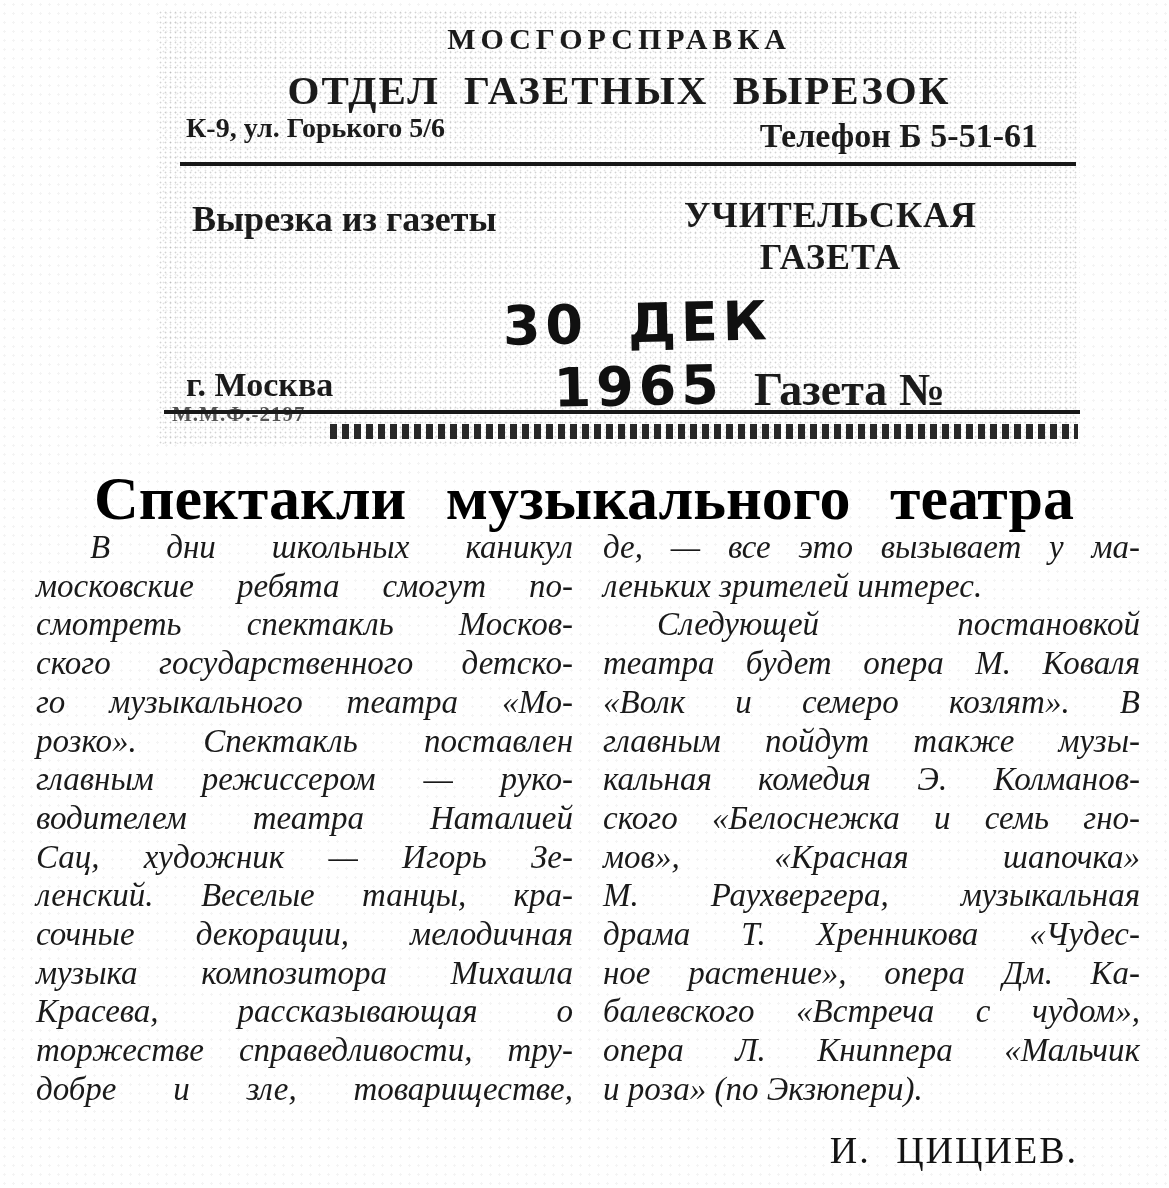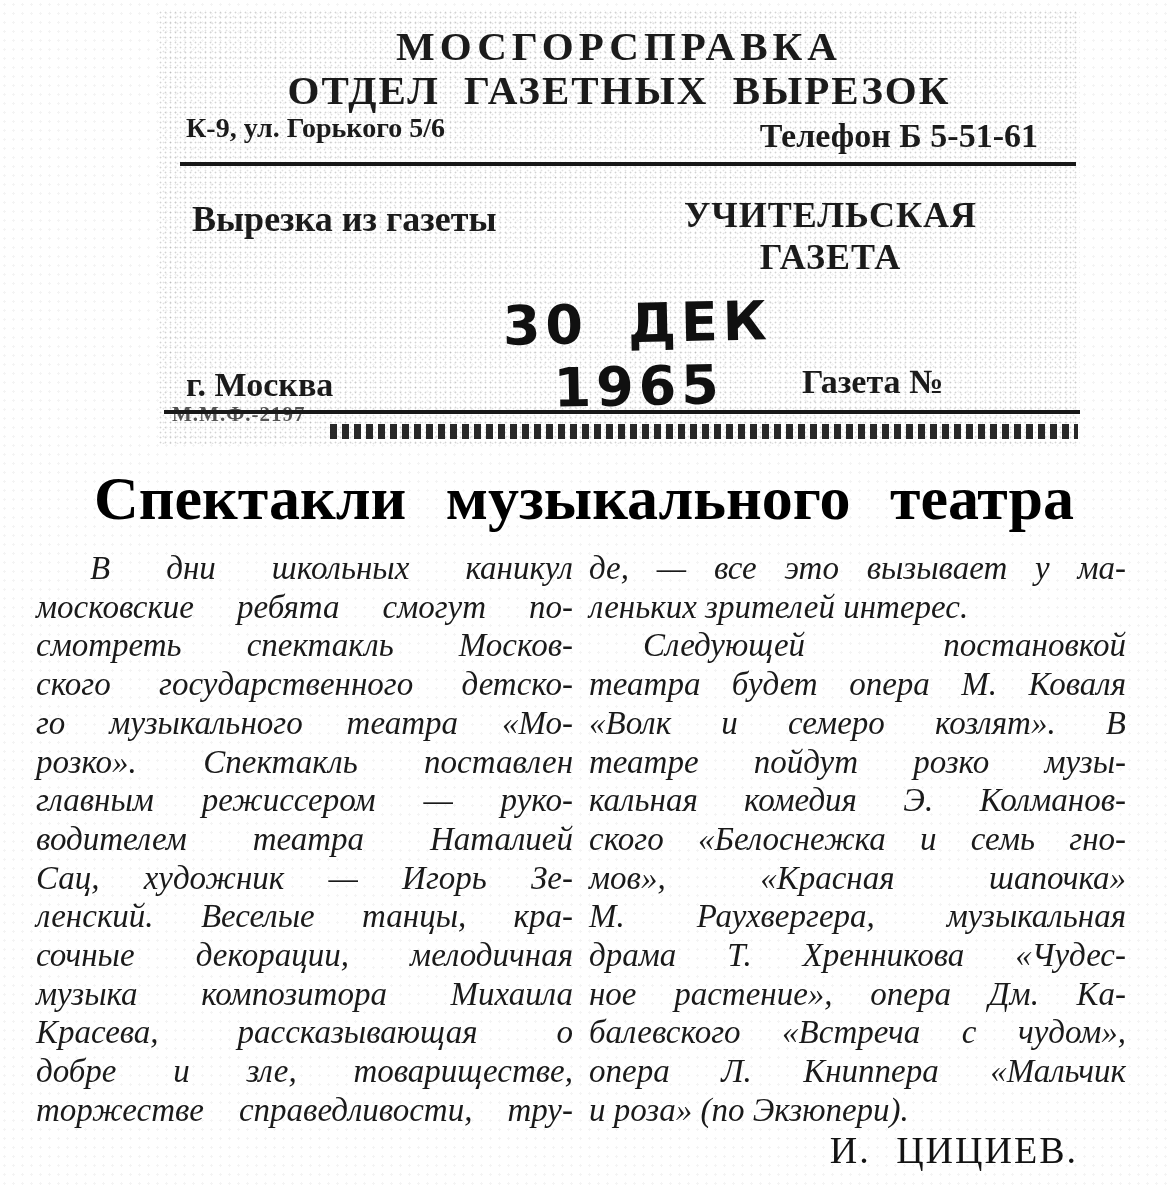--- a/index.html
+++ b/index.html
@@ -18,51 +18,51 @@
   .stamp {
     position:absolute; left:158px; top:10px; width:922px; height:434px;
     background-image:
       radial-gradient(rgba(35,35,35,0.20) 0.8px, transparent 1.1px),
       radial-gradient(rgba(35,35,35,0.13) 0.8px, transparent 1.1px);
     background-size: 5px 5px, 7px 7px;
     background-position: 0 0, 2px 3px;
     font-weight:bold; color:#1b1b1b;
   }
   .stamp > div, .stamp > span { position:absolute; }
-  .org1 { top:12px; left:0; width:100%; text-align:center; font-size:41px; letter-spacing:5px; }
+  .org1 { top:12px; left:0; width:100%; text-align:center; font-size:30px; letter-spacing:5px; }
   .org2 { top:56px; left:0; width:100%; text-align:center; font-size:41px; letter-spacing:2px; word-spacing:12px; }
   .addr  { top:102px; left:28px;  font-size:28px;text-align:right; }
   .phone { top:107px; right:42px; font-size:34px; }
   .rule  { background:#181818; height:4px; }
   .rule1 { top:152px; left:22px; right:4px; }
   .clip-label { top:188px; left:34px; font-size:36px;text-align:right; }
   .paper-name { top:184px; left:500px; width:345px; text-align:center; font-size:36px; letter-spacing:1px; line-height:42px; }
   .date-stamp {
     top:282px; left:250px; width:460px; text-align:center;
     font-family:"DejaVu Sans", sans-serif; font-size:54px;
     letter-spacing:5px; word-spacing:16px; color:#101010;
     transform:rotate(-1.2deg);
   }
   .city  { top:356px; left:28px;  font-size:34px; }
-  .issue { top:353px; left:596px; font-size:34px;margin-left:48px; }
+  .issue { top:353px; left:596px; font-size:46px; }
   .rule2 { top:400px; left:6px; right:0; }
   .form-code { top:392px; left:14px; font-size:21px; opacity:.75; letter-spacing:1px; }
   .hatch {
     top:414px; left:172px; right:2px; height:15px;
     background:repeating-linear-gradient(90deg,#161616 0 7px, transparent 7px 12px);
     opacity:.92;
   }
 
   
   .title {
     position:absolute; top:455px; left:24px; width:1120px;
     text-align:center; font-size:62px; font-weight:bold;
     word-spacing:24px; color:#000000;margin-top:8px;
   }
-  .columns { position:absolute; top:549px; left:36px; width:1104px; display:flex; gap:16px; }
+  .columns { position:absolute; top:528px; left:36px; width:1104px; display:flex; gap:16px;justify-content:space-between; }
   .col { width:537px; font-size:33px; font-style:italic; line-height:38.7px; color:#1a1a1a; }
   .line { text-align:justify; text-align-last:justify; }
   .line.indent { padding-left:54px; }
   .line.par-end { text-align-last:left; }
   .signature {
     position:absolute; top:1128px; left:602px; width:476px;
     text-align:right; font-weight:normal; font-size:38px;
     letter-spacing:2px; word-spacing:14px; color:#131313;
   }
 </style>
@@ -100,30 +100,30 @@
         <p class="line">ского государственного детско-</p>
         <p class="line">го музыкального театра «Мо-</p>
         <p class="line">розко». Спектакль поставлен</p>
         <p class="line">главным режиссером — руко-</p>
         <p class="line">водителем театра Наталией</p>
         <p class="line">Сац, художник — Игорь Зе-</p>
         <p class="line">ленский. Веселые танцы, кра-</p>
         <p class="line">сочные декорации, мелодичная</p>
         <p class="line">музыка композитора Михаила</p>
         <p class="line">Красева, рассказывающая о</p>
+        <p class="line">торжестве справедливости, тру-</p>
         <p class="line">добре и зле, товариществе,</p>
-        <p class="line">торжестве справедливости, тру-</p>
       </div>
     <div class="col">
         <p class="line">де, — все это вызывает у ма-</p>
         <p class="line par-end">леньких зрителей интерес.</p>
         <p class="line indent">Следующей постановкой</p>
         <p class="line">театра будет опера М. Коваля</p>
         <p class="line">«Волк и семеро козлят». В</p>
-        <p class="line">театре пойдут розко музы-</p>
+        <p class="line">главным пойдут также музы-</p>
         <p class="line">кальная комедия Э. Колманов-</p>
         <p class="line">ского «Белоснежка и семь гно-</p>
         <p class="line">мов», «Красная шапочка»</p>
         <p class="line">М. Раухвергера, музыкальная</p>
         <p class="line">драма Т. Хренникова «Чудес-</p>
         <p class="line">ное растение», опера Дм. Ка-</p>
         <p class="line">балевского «Встреча с чудом»,</p>
         <p class="line">опера Л. Книппера «Мальчик</p>
         <p class="line par-end">и роза» (по Экзюпери).</p>
       </div>

